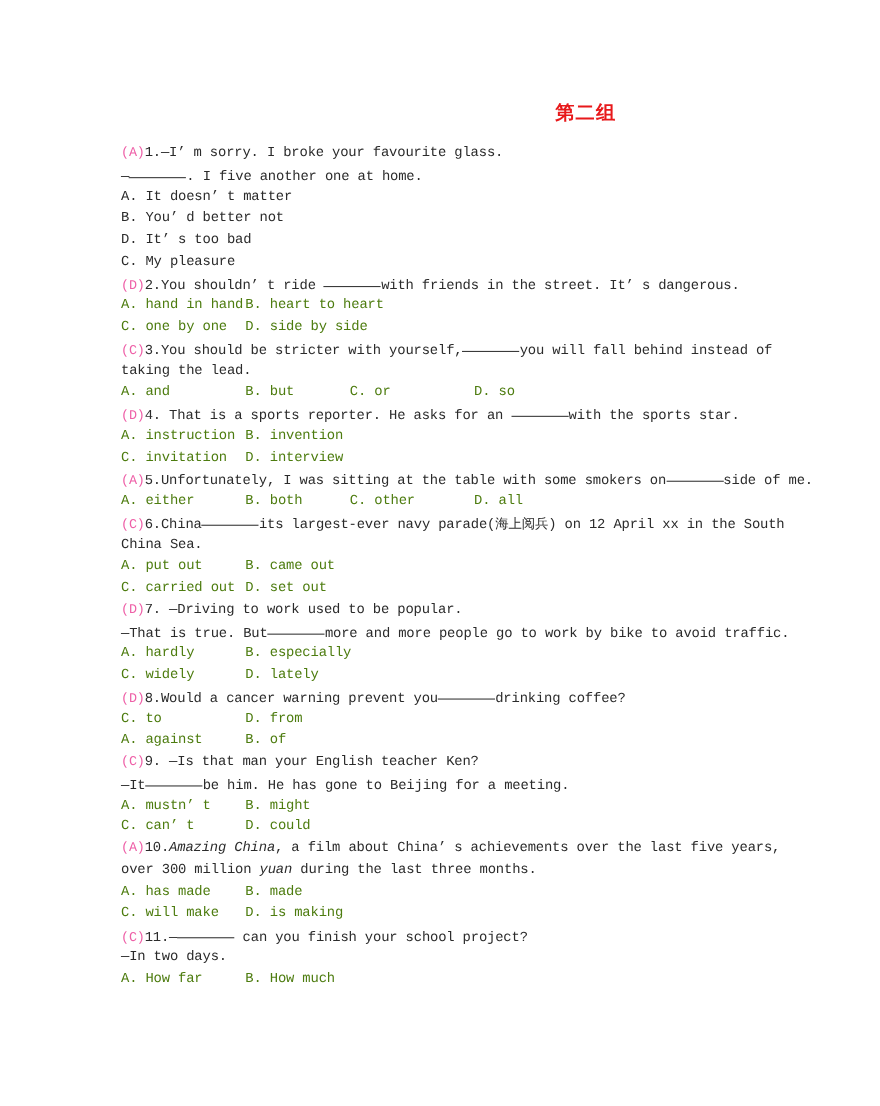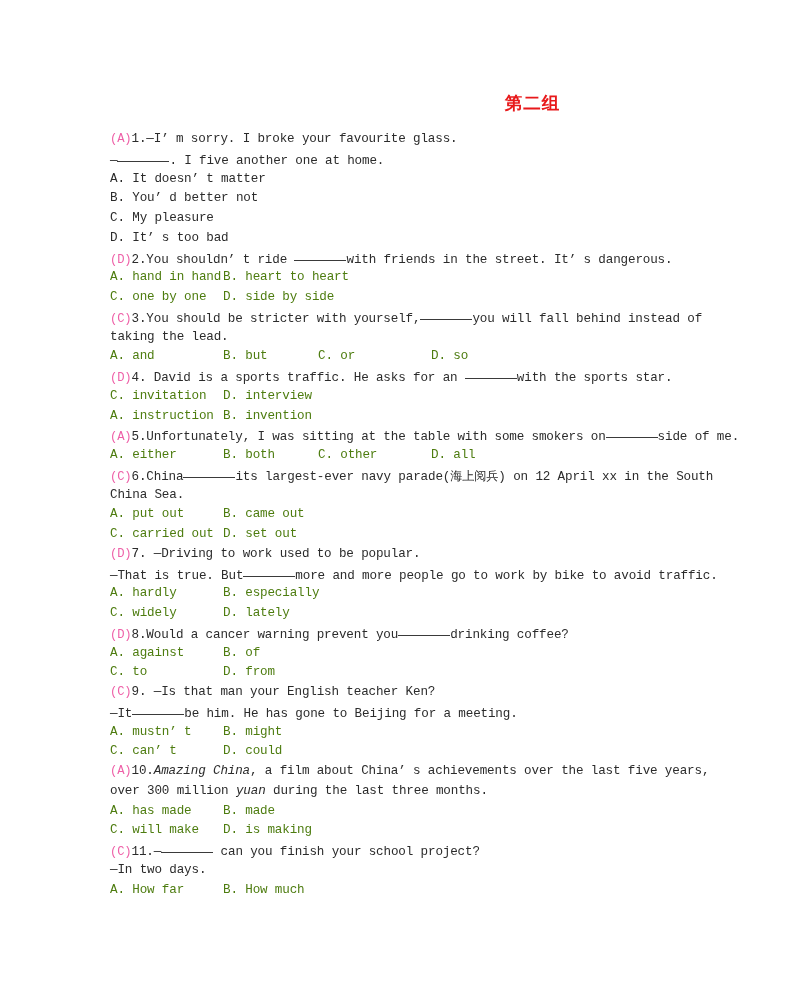--- a/index.html
+++ b/index.html
@@ -98,44 +98,44 @@
 <body>
 
 <div id="page">
   <div id="worksheet">
     <div class="worksheet-title">第二组</div>
     <div id="questions">
         <div class="line"><span class="ans">(A)</span><span>1.</span><span>—I’ m sorry. I broke your favourite glass.</span></div>
         <div class="line"><span>—</span><span class="blank"></span><span>. I five another one at home.</span></div>
         <div class="line"><span>A. It doesn’ t matter</span></div>
         <div class="line"><span>B. You’ d better not</span></div>
+        <div class="line"><span>D. It’ s too bad</span></div>
         <div class="line"><span>C. My pleasure</span></div>
-        <div class="line"><span>D. It’ s too bad</span></div>
         <div class="line"><span class="ans">(D)</span><span>2.</span><span>You shouldn’ t ride </span><span class="blank"></span><span>with friends in the street. It’ s dangerous.</span></div>
         <div class="opts two"><span class="opt c0">A. hand in hand</span><span class="opt c1">B. heart to heart</span></div>
         <div class="opts two"><span class="opt c0">C. one by one</span><span class="opt c1">D. side by side</span></div>
         <div class="line"><span class="ans">(C)</span><span>3.</span><span>You should be stricter with yourself,</span><span class="blank"></span><span>you will fall behind instead of</span></div>
         <div class="line"><span>taking the lead.</span></div>
         <div class="opts four"><span class="opt c0">A. and</span><span class="opt c1">B. but</span><span class="opt c2">C. or</span><span class="opt c3">D. so</span></div>
-        <div class="line"><span class="ans">(D)</span><span>4.</span><span> David is a sports traffic. He asks for an </span><span class="blank"></span><span>with the sports star.</span></div>
+        <div class="line"><span class="ans">(D)</span><span>4.</span><span> That is a sports reporter. He asks for an </span><span class="blank"></span><span>with the sports star.</span></div>
+        <div class="opts two"><span class="opt c0">A. instruction</span><span class="opt c1">B. invention</span></div>
         <div class="opts two"><span class="opt c0">C. invitation</span><span class="opt c1">D. interview</span></div>
-        <div class="opts two"><span class="opt c0">A. instruction</span><span class="opt c1">B. invention</span></div>
         <div class="line"><span class="ans">(A)</span><span>5.</span><span>Unfortunately, I was sitting at the table with some smokers on</span><span class="blank"></span><span>side of me.</span></div>
         <div class="opts four"><span class="opt c0">A. either</span><span class="opt c1">B. both</span><span class="opt c2">C. other</span><span class="opt c3">D. all</span></div>
         <div class="line"><span class="ans">(C)</span><span>6.</span><span>China</span><span class="blank"></span><span>its largest-ever navy parade(</span><span class="cjk">海上阅兵</span><span>) on 12 April xx in the South</span></div>
         <div class="line"><span>China Sea.</span></div>
         <div class="opts two"><span class="opt c0">A. put out</span><span class="opt c1">B. came out</span></div>
         <div class="opts two"><span class="opt c0">C. carried out</span><span class="opt c1">D. set out</span></div>
         <div class="line"><span class="ans">(D)</span><span>7.</span><span> —Driving to work used to be popular.</span></div>
         <div class="line"><span>—That is true. But</span><span class="blank"></span><span>more and more people go to work by bike to avoid traffic.</span></div>
         <div class="opts two"><span class="opt c0">A. hardly</span><span class="opt c1">B. especially</span></div>
         <div class="opts two"><span class="opt c0">C. widely</span><span class="opt c1">D. lately</span></div>
         <div class="line"><span class="ans">(D)</span><span>8.</span><span>Would a cancer warning prevent you</span><span class="blank"></span><span>drinking coffee?</span></div>
+        <div class="opts two"><span class="opt c0">C. to</span><span class="opt c1">D. from</span></div>
         <div class="opts two"><span class="opt c0">A. against</span><span class="opt c1">B. of</span></div>
-        <div class="opts two"><span class="opt c0">C. to</span><span class="opt c1">D. from</span></div>
         <div class="line"><span class="ans">(C)</span><span>9.</span><span> —Is that man your English teacher Ken?</span></div>
         <div class="line"><span>—It</span><span class="blank"></span><span>be him. He has gone to Beijing for a meeting.</span></div>
         <div class="opts two"><span class="opt c0">A. mustn’ t</span><span class="opt c1">B. might</span></div>
         <div class="opts two"><span class="opt c0">C. can’ t</span><span class="opt c1">D. could</span></div>
         <div class="line"><span class="ans">(A)</span><span>10.</span><span class="ital">Amazing China</span><span>, a film about China’ s achievements over the last five years,</span></div>
         <div class="line"><span>over 300 million </span><span class="ital">yuan</span><span> during the last three months.</span></div>
         <div class="opts two"><span class="opt c0">A. has made</span><span class="opt c1">B. made</span></div>
         <div class="opts two"><span class="opt c0">C. will make</span><span class="opt c1">D. is making</span></div>
         <div class="line"><span class="ans">(C)</span><span>11.</span><span>—</span><span class="blank"></span><span> can you finish your school project?</span></div>
         <div class="line"><span>—In two days.</span></div>

